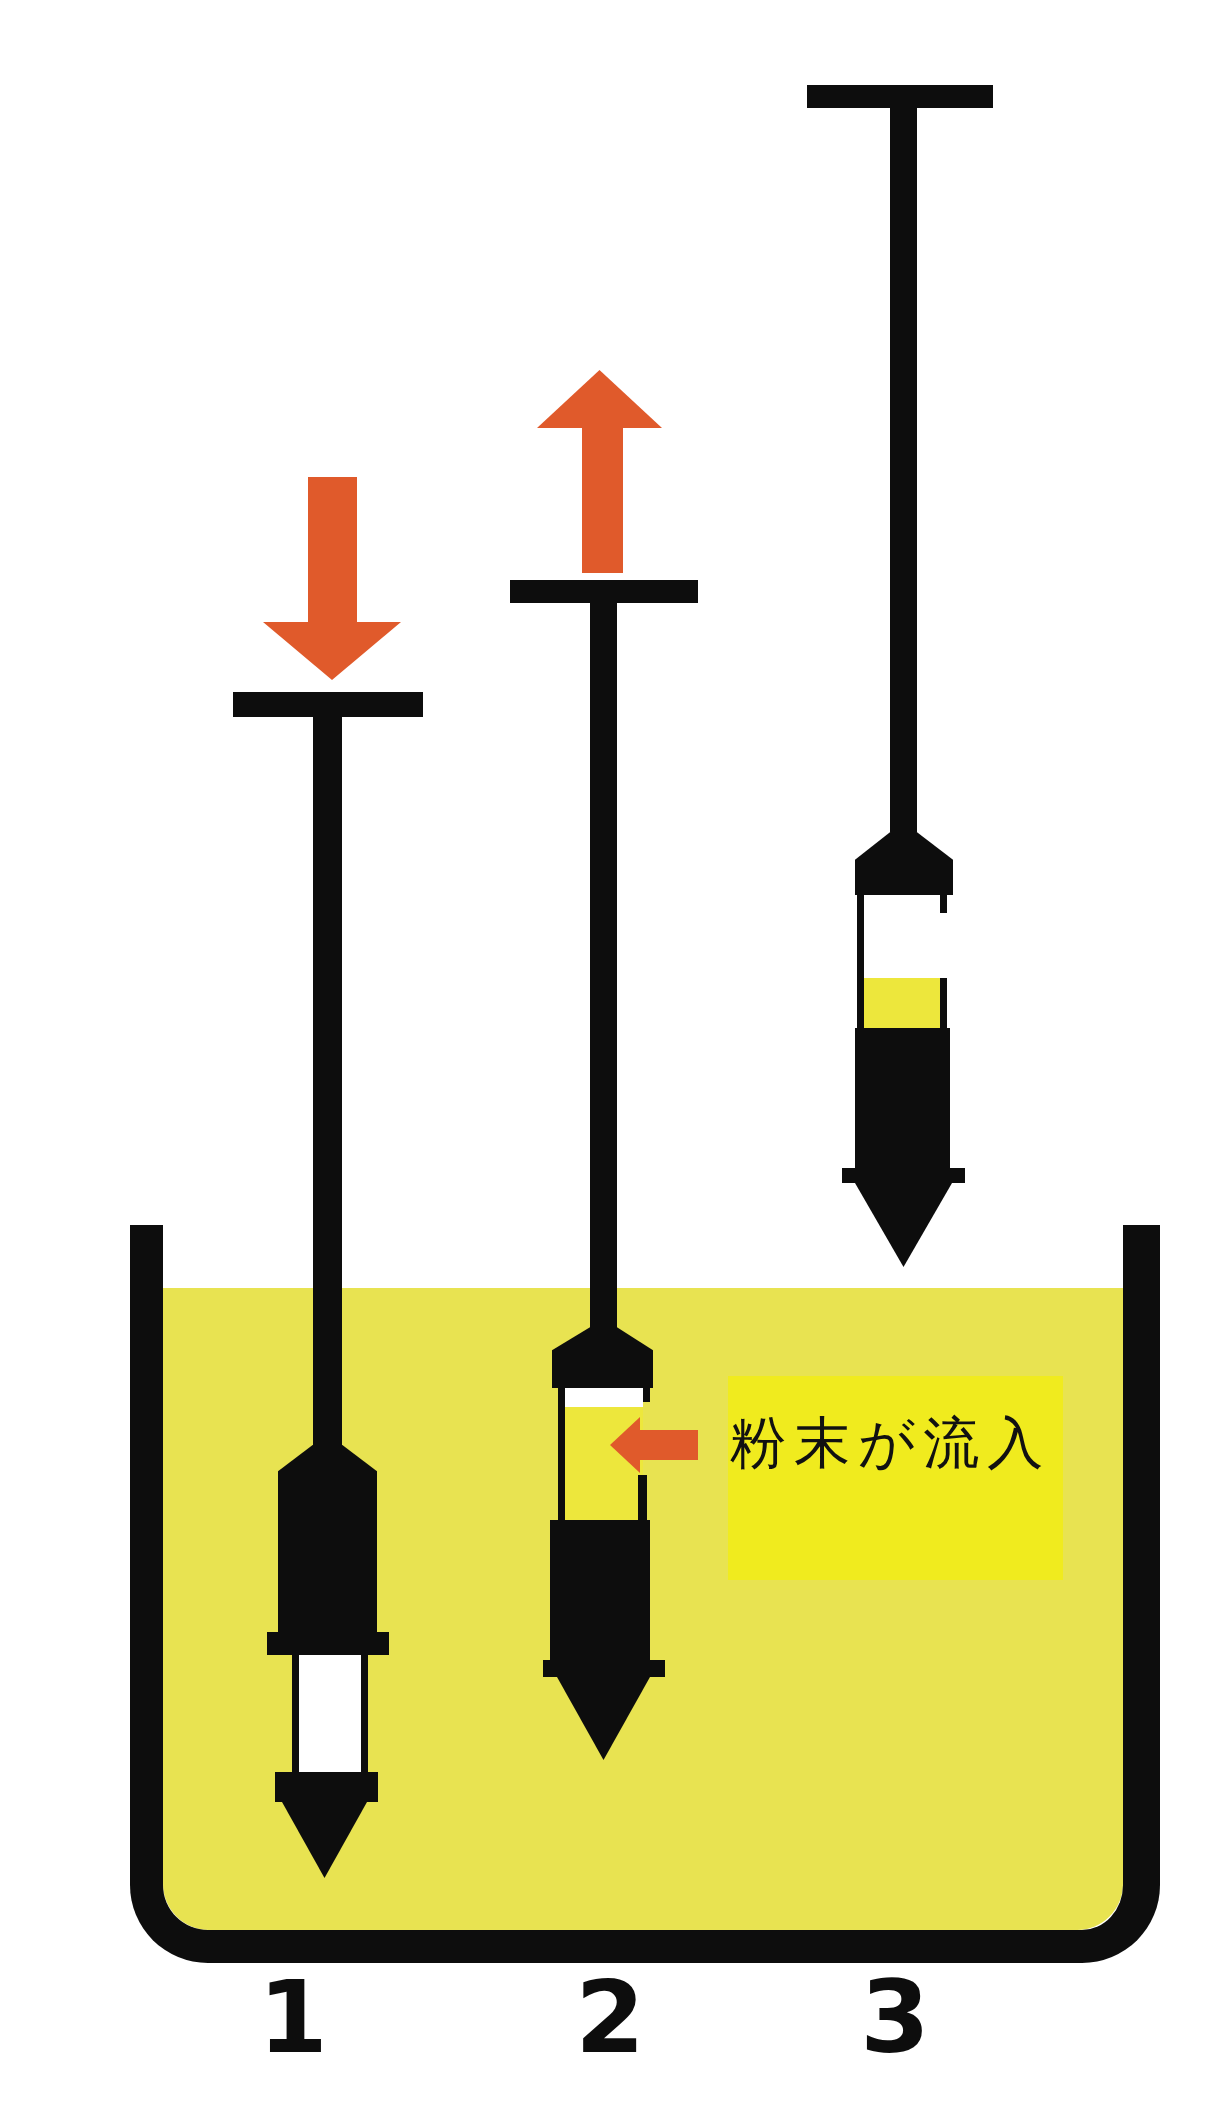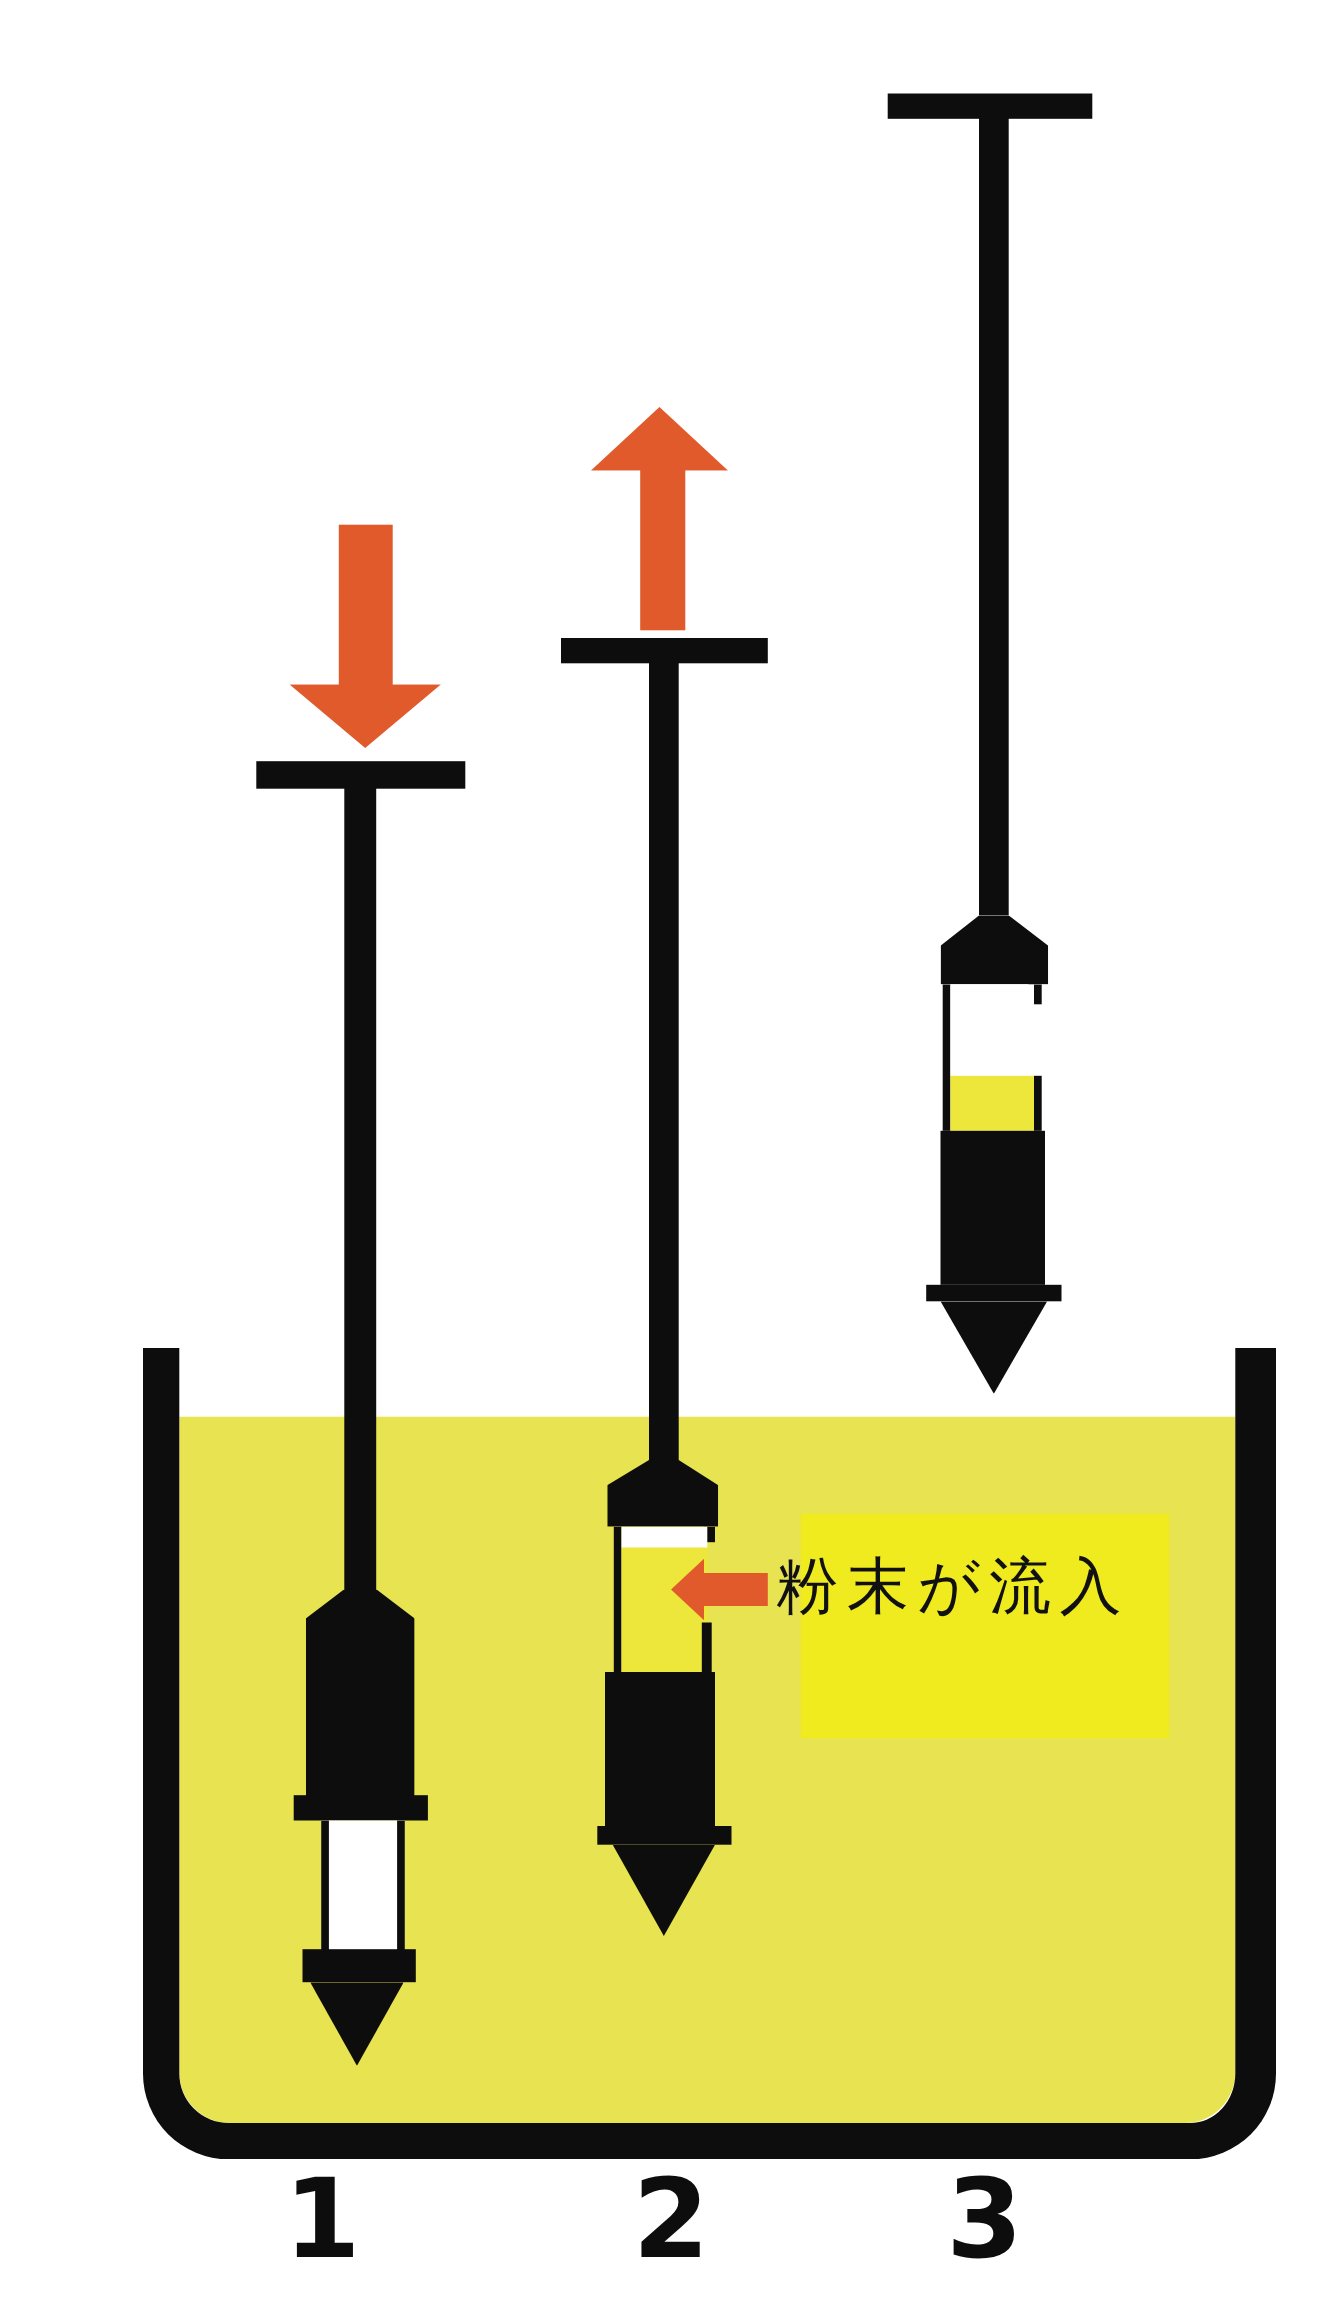--- a/index.html
+++ b/index.html
@@ -29,21 +29,21 @@
     border-bottom-right-radius:46px;
     z-index:1;
   }
   
   .annotation-box{
     left:728px;top:1376px;width:335px;height:204px;
     background:var(--highlight-yellow,#f0eb1e);
     z-index:2;
   }
   .annotation-text{
-    left:706px;top:1412px;width:333px;
+    left:730px;top:1412px;width:333px;
     font-size:56px;letter-spacing:8px;line-height:1.1;
     color:#111;white-space:nowrap;
     z-index:3;
   }
   
   .part{position:absolute;background:var(--ink,#0d0d0d);z-index:4;}
   .white-part{position:absolute;background:#ffffff;z-index:4;}
   .powder-part{position:absolute;background:var(--powder-yellow,#ede73c);z-index:4;}
   .tip-down{clip-path:polygon(0 0,100% 0,50% 100%);}
   

